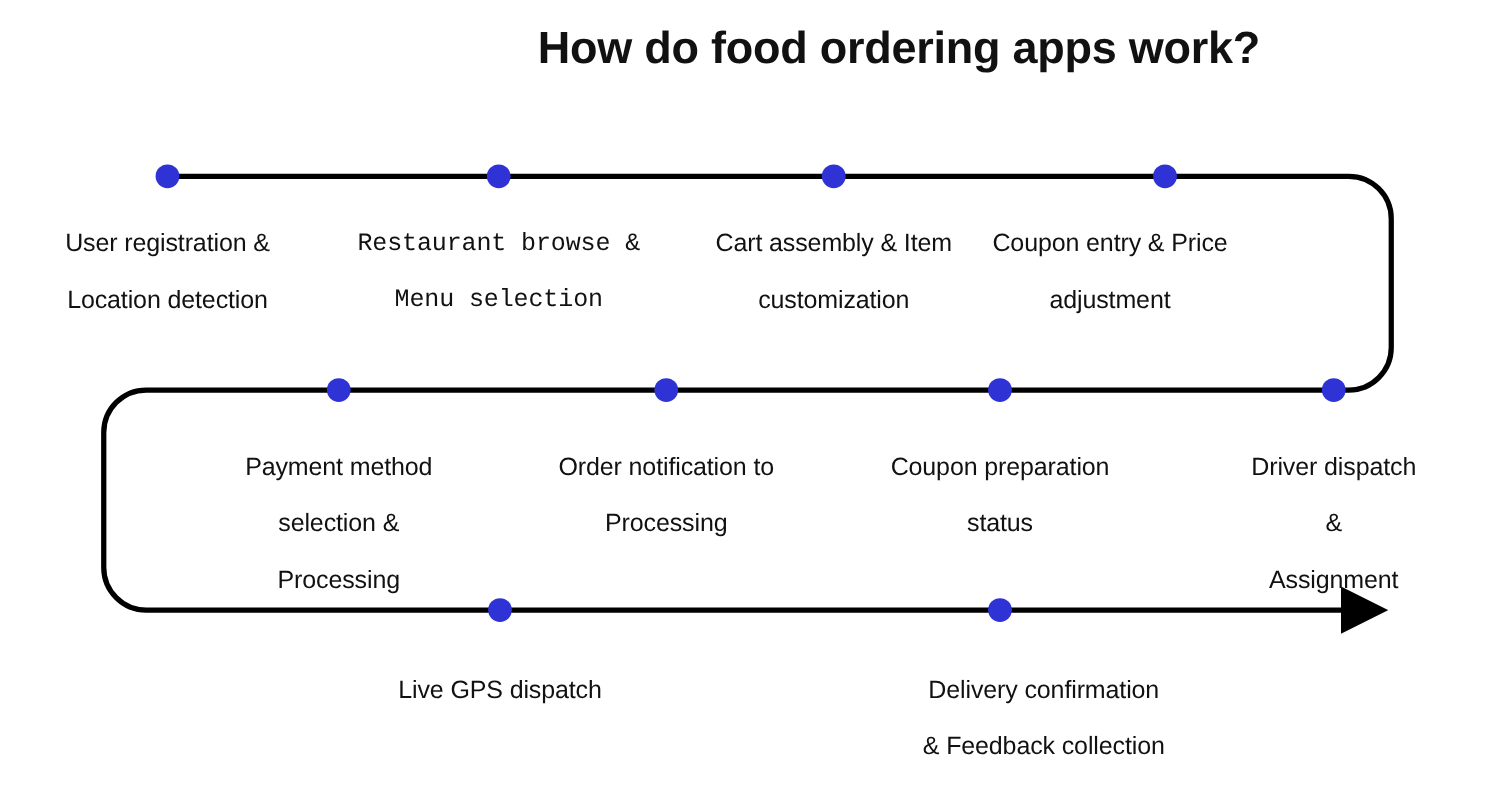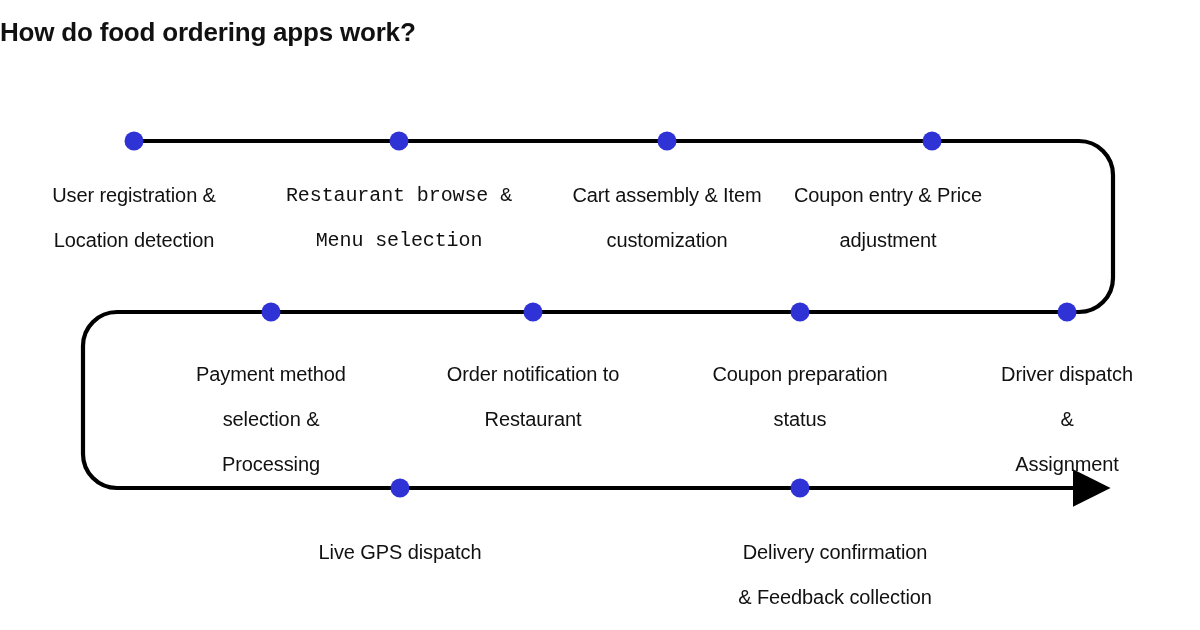--- a/index.html
+++ b/index.html
@@ -23,22 +23,22 @@
     width: 1200px;
     height: 630px;
   }
 
   
   .title {
     position: absolute;
     left: 0;
     top: 17px;
     width: 1008px;
-    text-align: left;
-    font-size: 26px;
+    text-align: right;
+    font-size: 36px;
     font-weight: 600;
     letter-spacing: -0.2px;
     color: #111111;
     white-space: nowrap;
   }
 
   
   .flow-svg {
     position: absolute;
     left: 0;
@@ -112,21 +112,21 @@
   <div class="step-label" style="left:888px; top:173px;">Coupon entry &amp; Price
 adjustment</div>
 
   <div class="dot" style="left:271px; top:312px;"></div>
   <div class="step-label" style="left:271px; top:352px;">Payment method
 selection &amp;
 Processing</div>
 
   <div class="dot" style="left:533px; top:312px;"></div>
   <div class="step-label" style="left:533px; top:352px;">Order notification to
-Restaurant</div>
+Processing</div>
 
   <div class="dot" style="left:800px; top:312px;"></div>
   <div class="step-label" style="left:800px; top:352px;">Coupon preparation
 status</div>
 
   <div class="dot" style="left:1067px; top:312px;"></div>
   <div class="step-label" style="left:1067px; top:352px;">Driver dispatch &amp;
 Assignment</div>
 
   <div class="dot" style="left:400px; top:488px;"></div>

